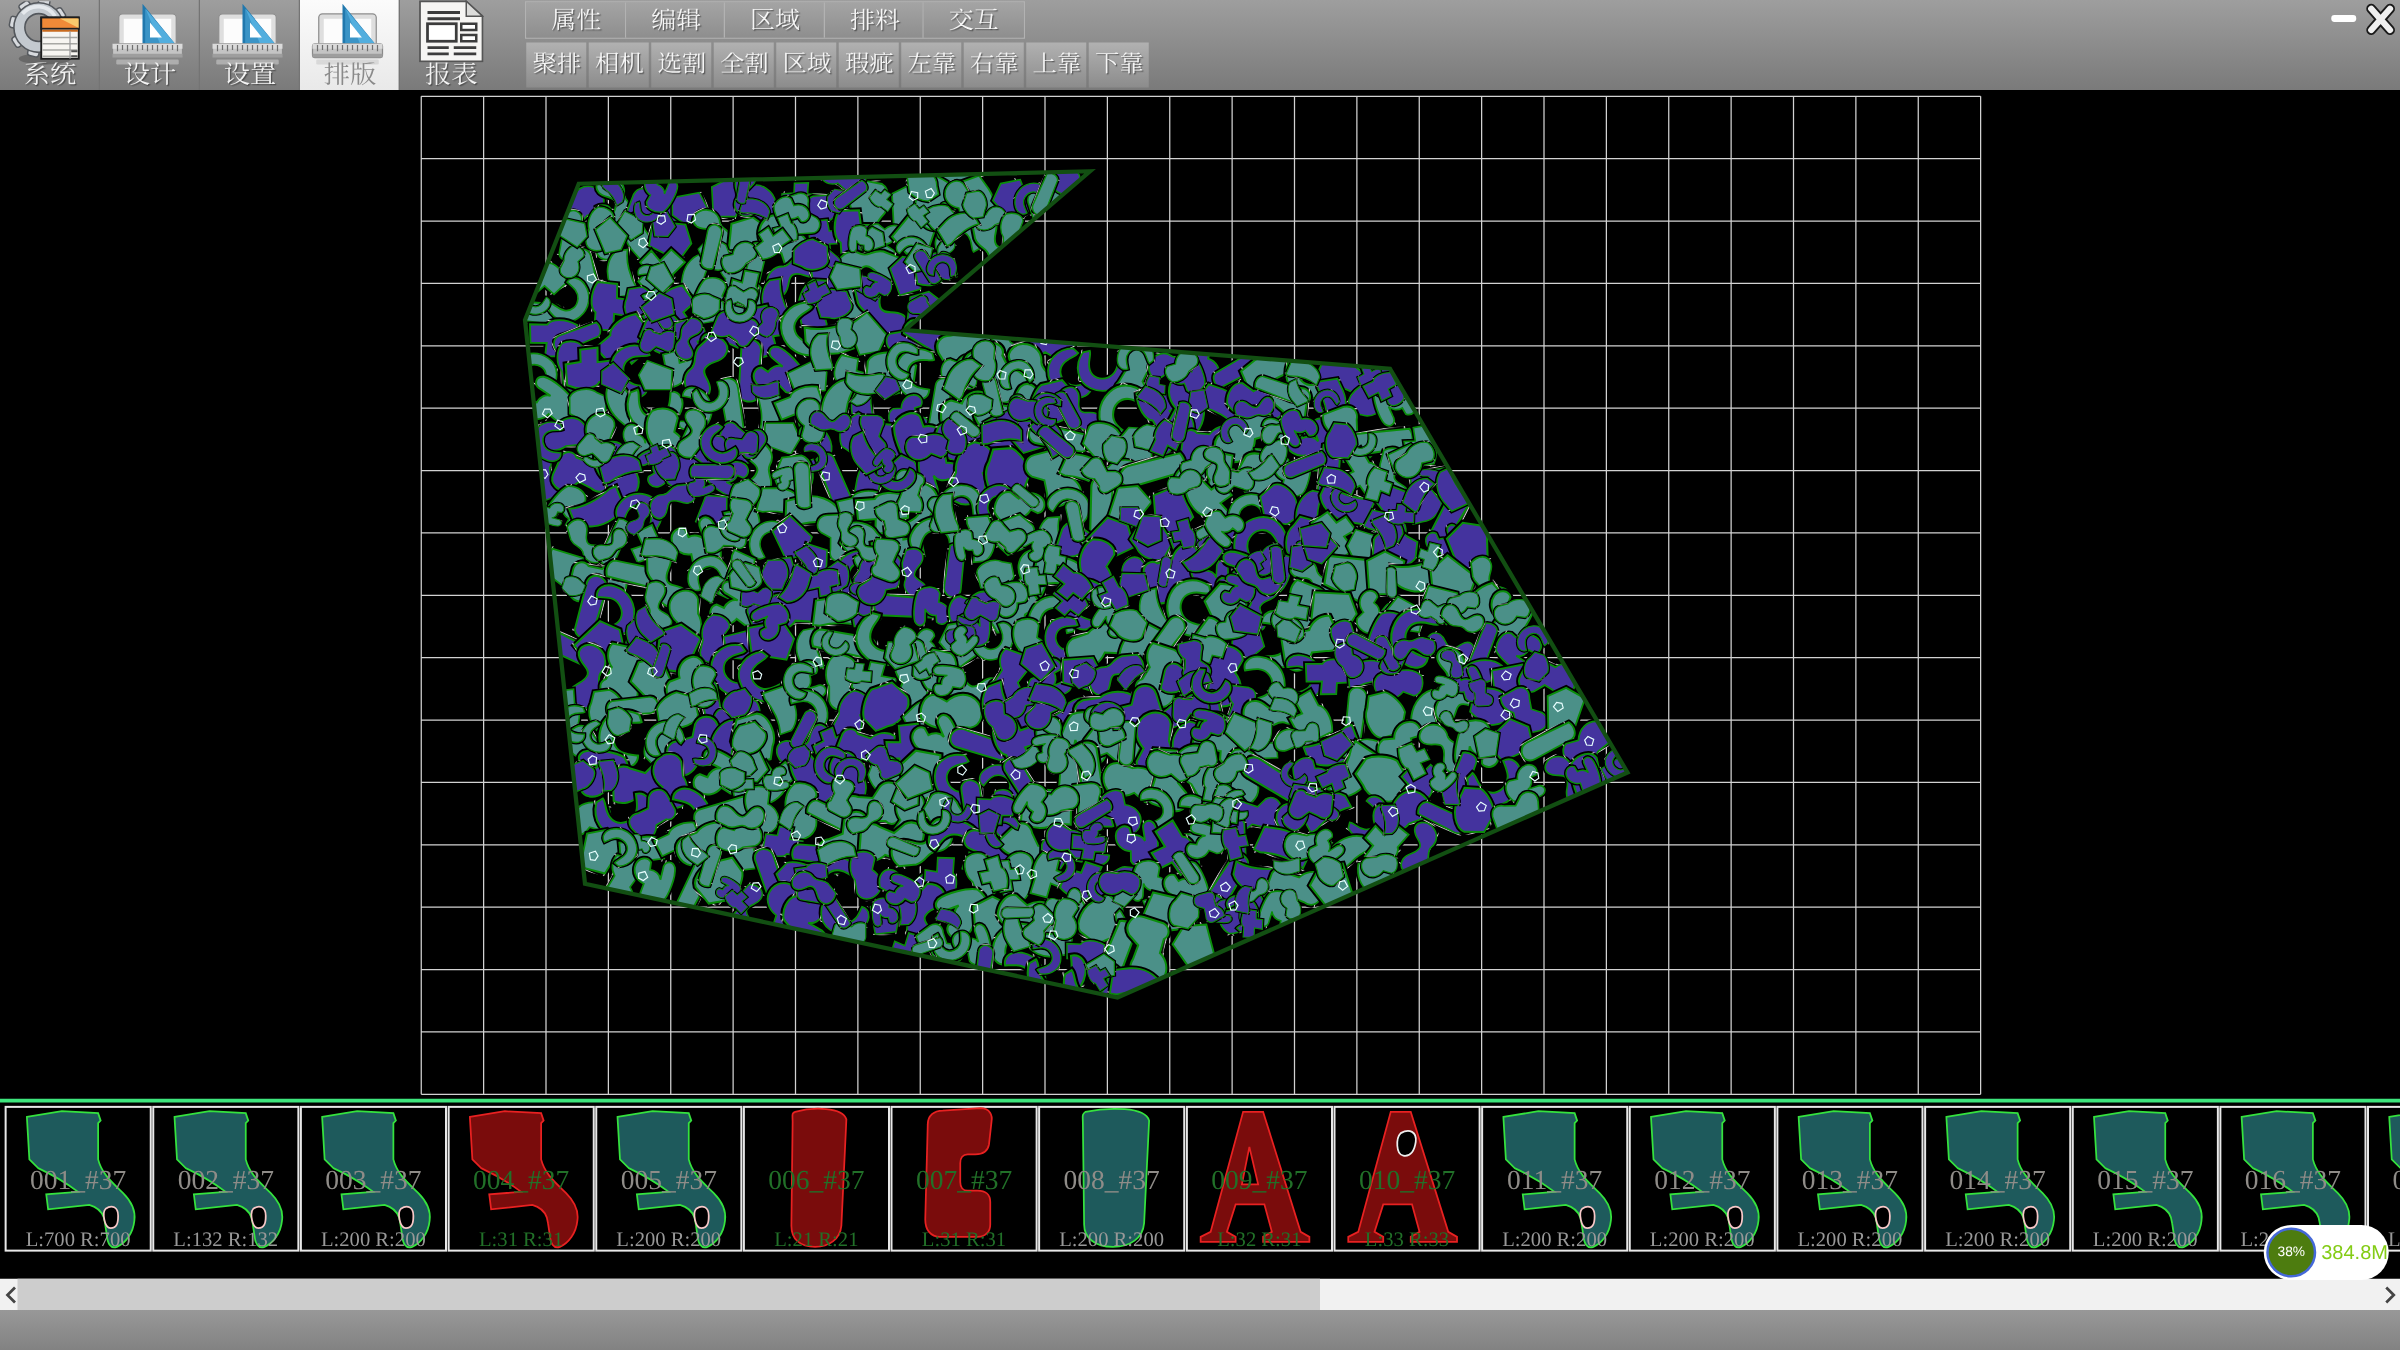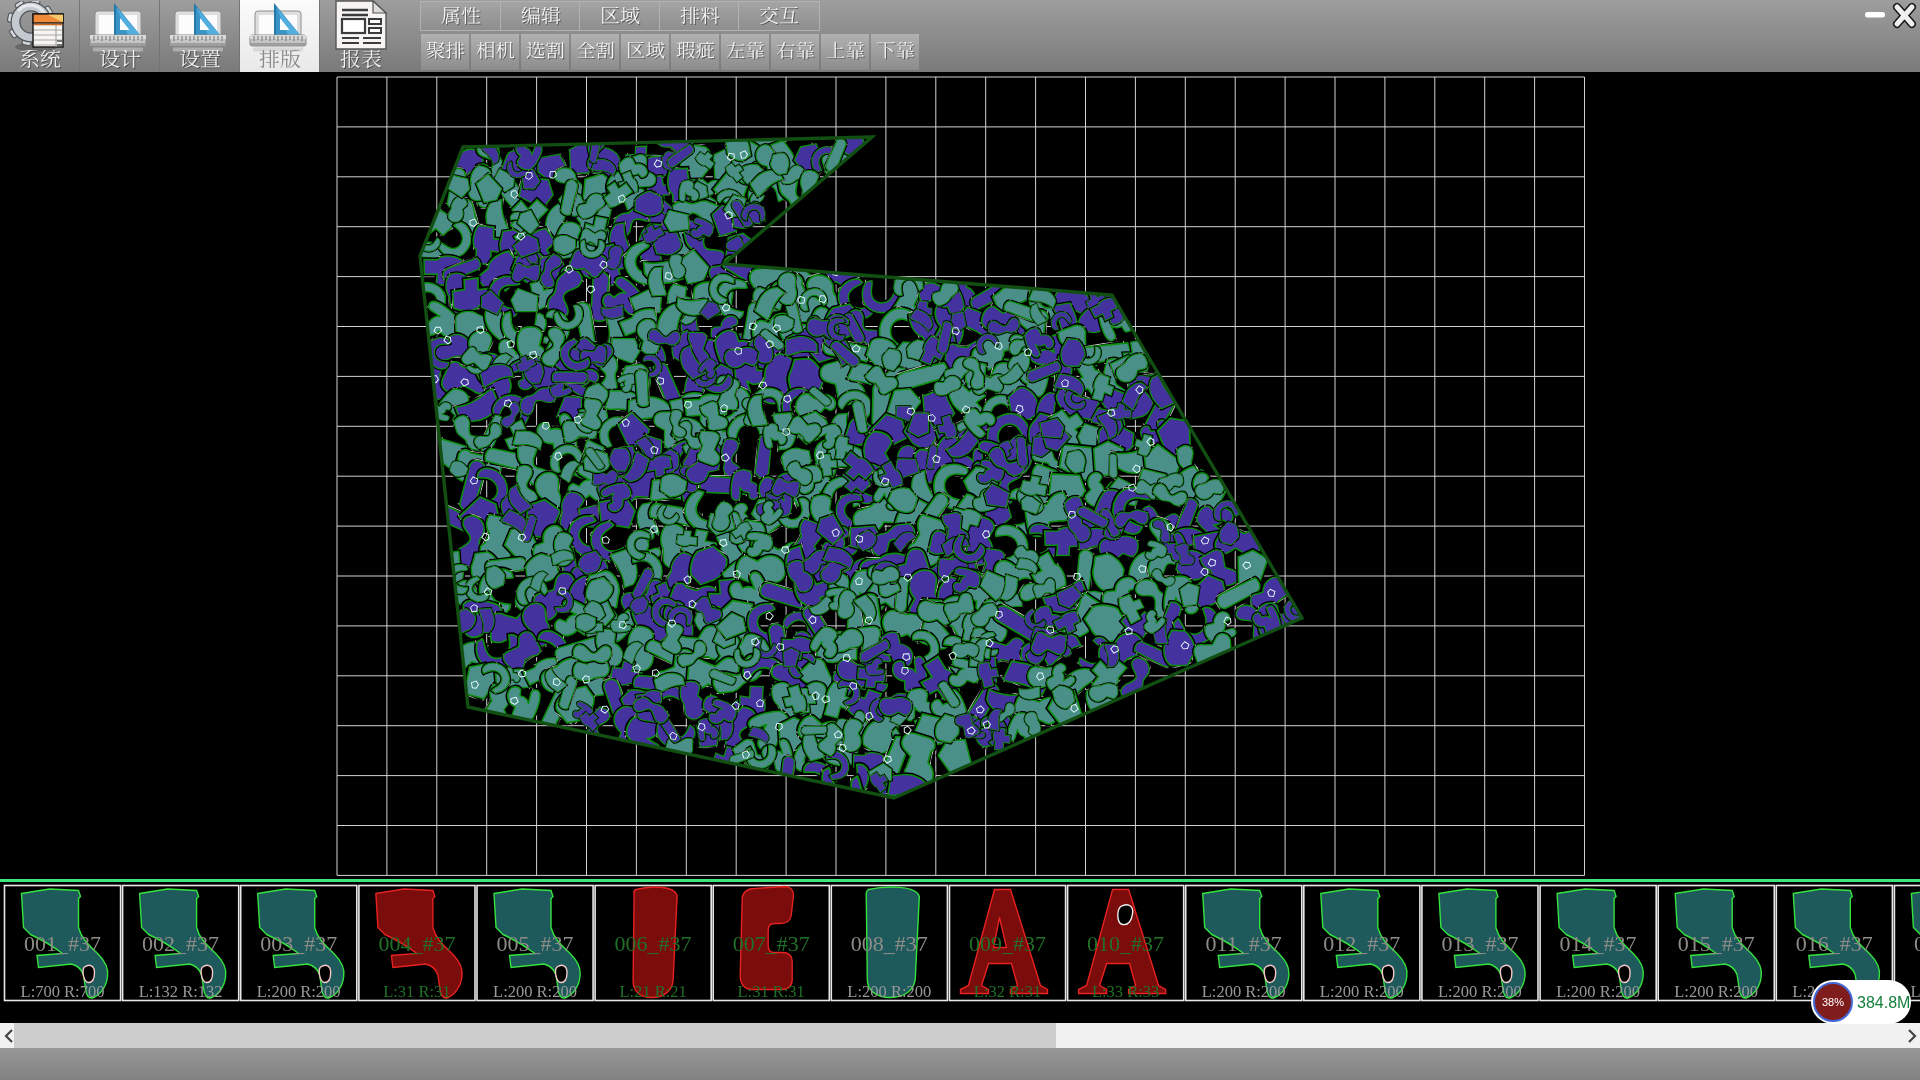--- a/index.html
+++ b/index.html
@@ -7,22 +7,22 @@
 .bigbtn.sel{background:linear-gradient(#fbfbfb,#e9e9e9)}
 .tabbar{position:absolute;left:420px;top:1px;height:30px;display:flex;border:1px solid #b2b2b2}
 .tab{width:79.6px;height:28px;border-right:1px solid #b2b2b2;background:linear-gradient(#a4a4a4,#8e8e8e);position:relative}
 .tab:last-child{border-right:none}
 .rbtn{position:absolute;top:34px;width:48px;height:36px;background:linear-gradient(#b1b1b1,#8c8c8c)}
 #statusbar{position:absolute;left:0;top:1048px;width:1920px;height:32px;background:linear-gradient(#989898,#828282)}
 #scrollbar{position:absolute;left:0;top:1023px;width:1920px;height:25px;background:#f1f1f1}
 #sthumb{position:absolute;left:14px;top:1023px;width:1042px;height:25px;background:#cdcdcd}
 #greenline{position:absolute;left:0;top:879px;width:1920px;height:3px;background:#3ee57d}
 #pill{position:absolute;left:1811px;top:980px;width:100px;height:44px;background:#fff;border-radius:22px}
-#pillc{position:absolute;left:1813px;top:982px;width:40px;height:40px;border-radius:50%;background:#7f1d1d;border:2px solid #4468d8;color:#fff;font-size:11px;text-align:center;line-height:37px}
-#pillt{position:absolute;left:1857px;top:994px;font-size:16px;color:#15803d}
+#pillc{position:absolute;left:1813px;top:982px;width:40px;height:40px;border-radius:50%;background:#4d7c0f;border:2px solid #4468d8;color:#fff;font-size:11px;text-align:center;line-height:37px}
+#pillt{position:absolute;left:1857px;top:994px;font-size:16px;color:#84cc16}
 .mm{position:absolute;top:0;height:30px}
 </style></head><body>
 <div id="toolbar">
 <div class="bigbtn" style="left:0">
       <svg width="70" height="54" viewBox="0 0 70 54" style="position:absolute;left:6px;top:1px">
 <ellipse cx="30" cy="46" rx="21" ry="4.5" fill="#4a4a4a" opacity="0.5"></ellipse>
 <g fill="#d7dade" stroke="#55595e" stroke-width="1.2">
           <rect x="20.5" y="-2.5" width="9" height="9" rx="2" transform="rotate(12 25 21)"></rect>
           <rect x="20.5" y="-2.5" width="9" height="9" rx="2" transform="rotate(57 25 21)"></rect>
           <rect x="20.5" y="-2.5" width="9" height="9" rx="2" transform="rotate(102 25 21)"></rect>

